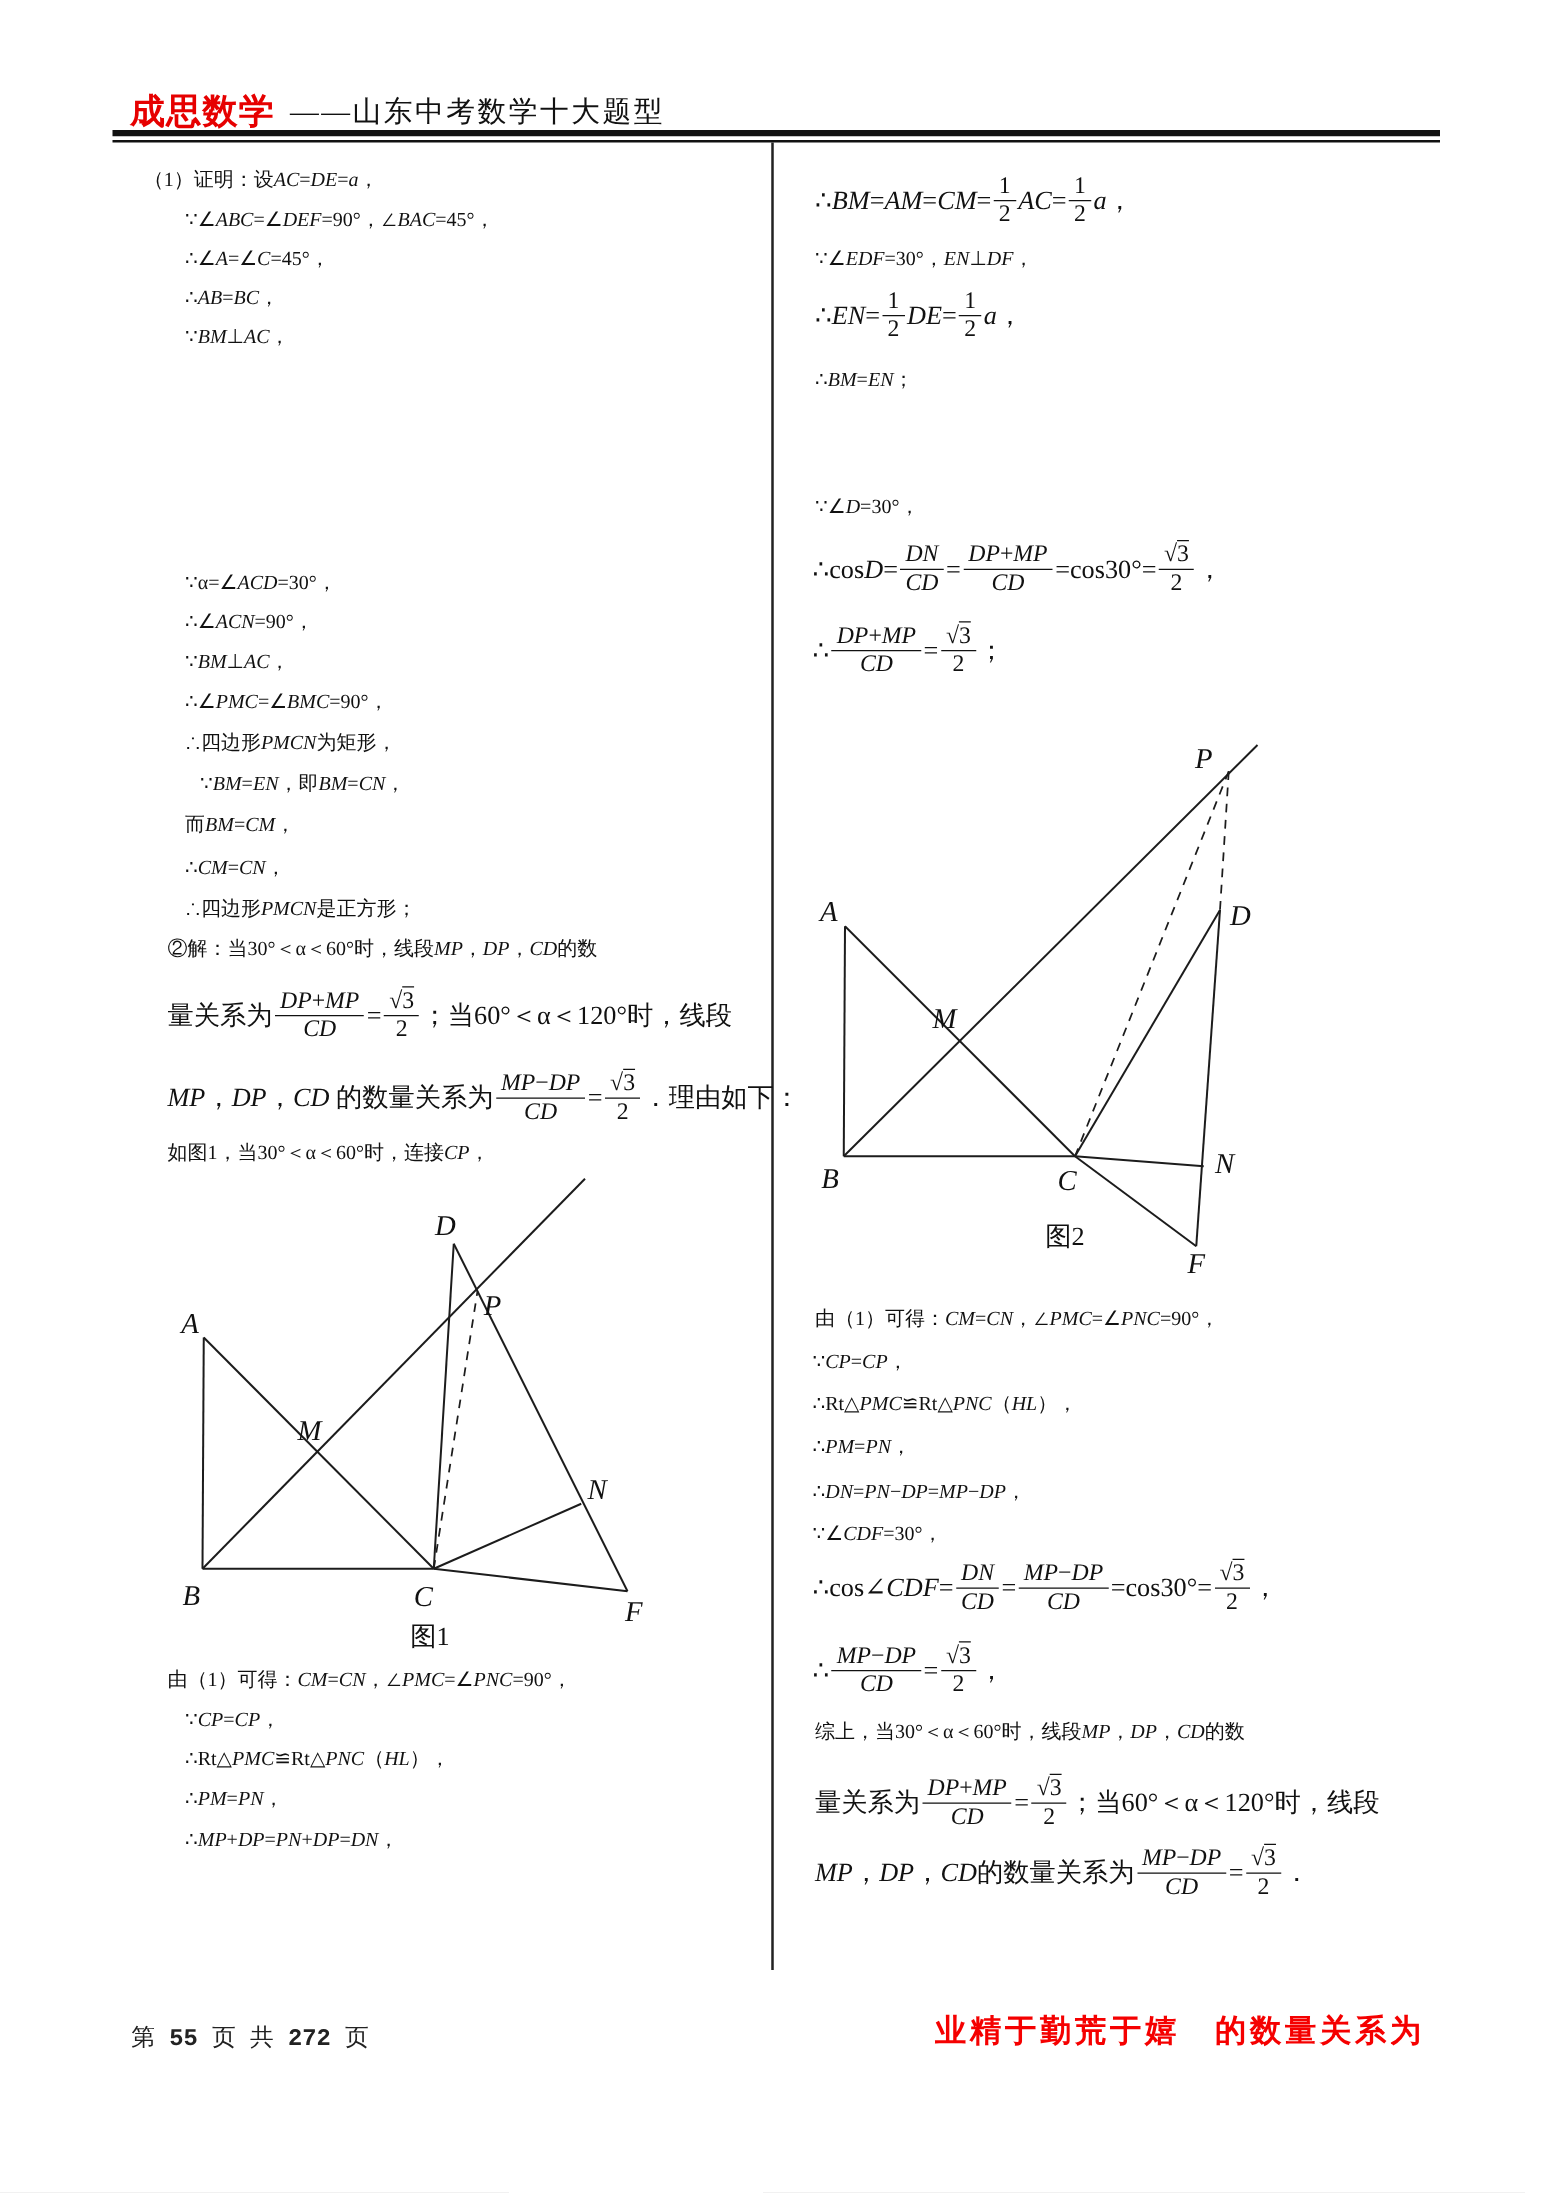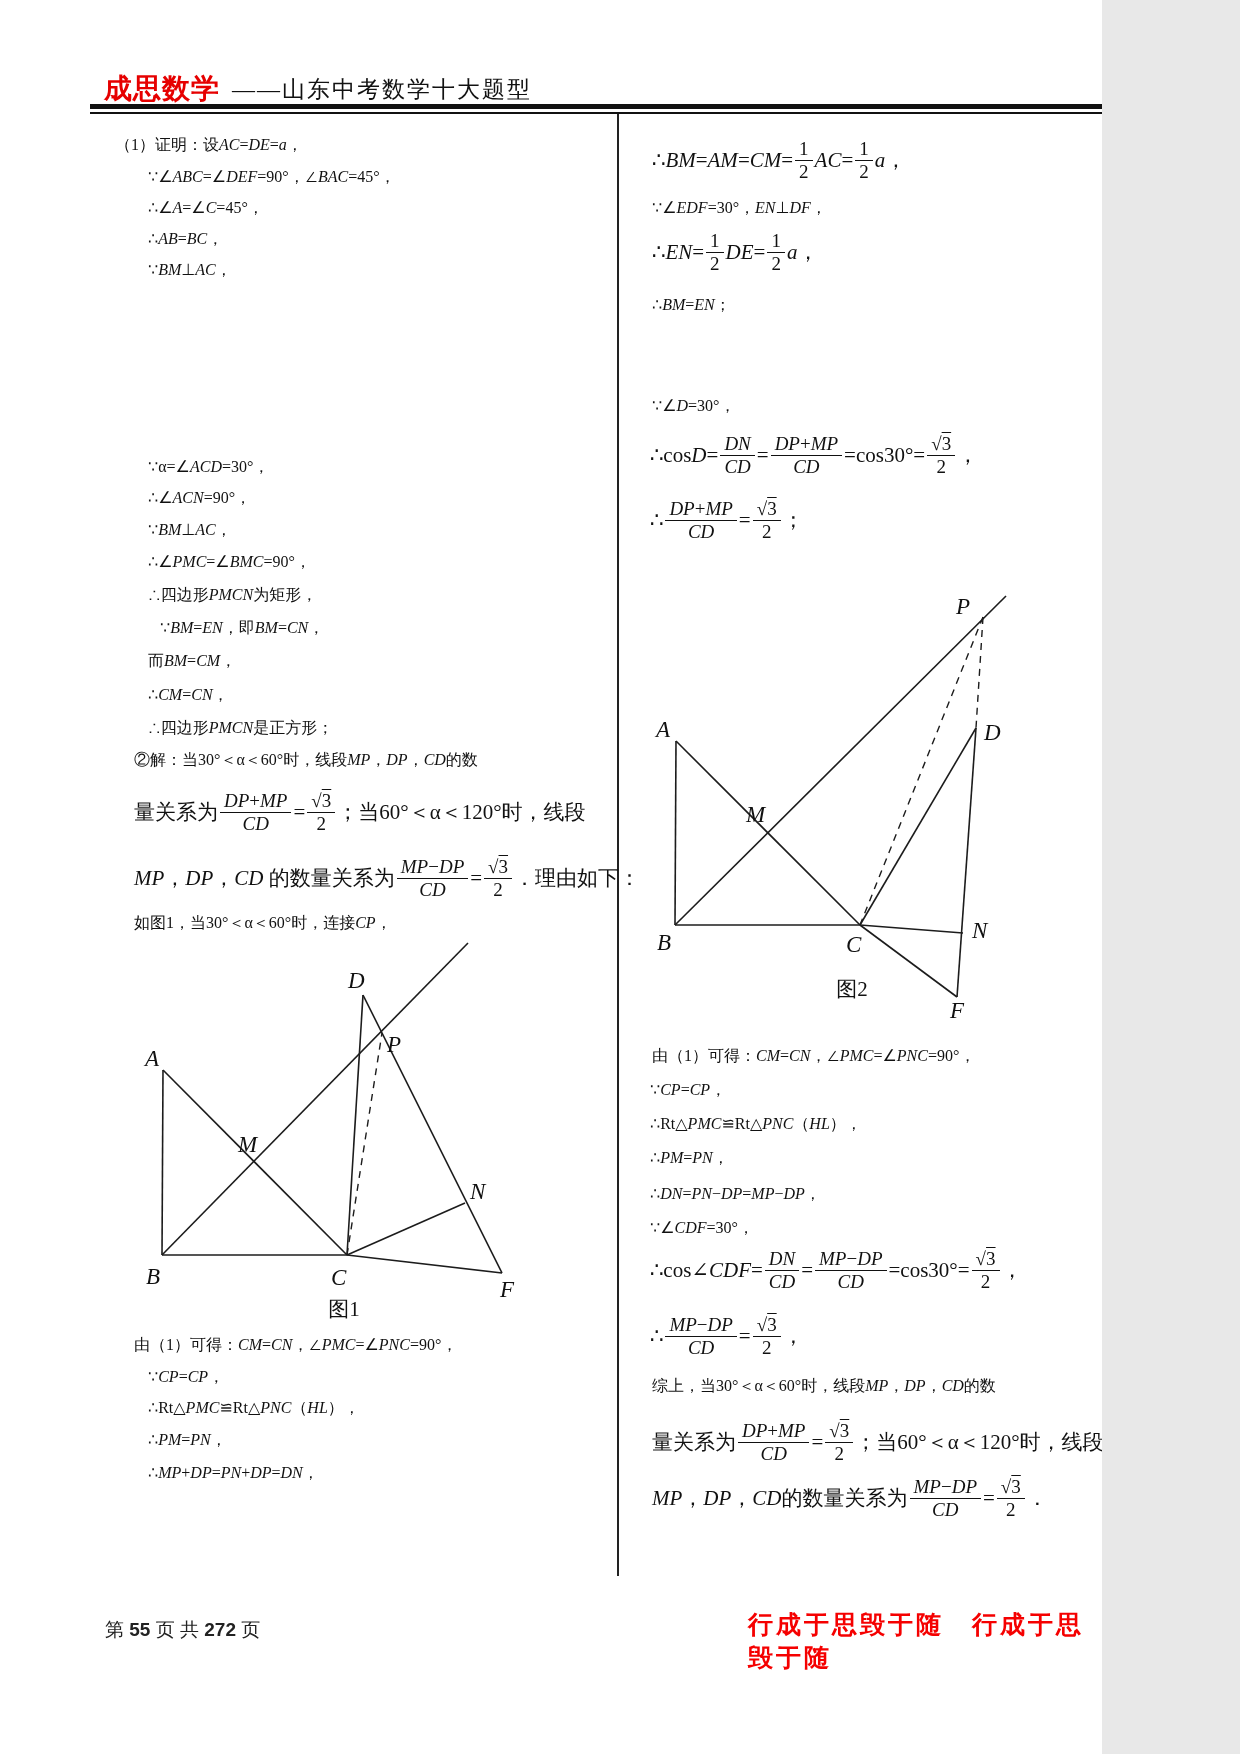--- a/index.html
+++ b/index.html
@@ -1,16 +1,16 @@
 <!DOCTYPE html>
 <html><head>
 <meta charset="utf-8">
 <style>
   html,body{margin:0;padding:0;background:#e8e8e8;}
-  #page{position:relative;width:1102px;height:1754px;background:#ffffff;overflow:hidden;
+  #page{position:relative;width:1240px;height:1754px;background:#ffffff;overflow:hidden;
         font-family:"Liberation Serif","DejaVu Serif","DejaVu Sans",serif;color:#111;}
   
   .hdr-brand{position:absolute;left:104px;top:70px;font-size:28px;font-weight:bold;color:#e60000;
              font-family:"Liberation Sans","DejaVu Sans",sans-serif;letter-spacing:1px;}
   .hdr-sub{position:absolute;left:232px;top:74px;font-size:23px;font-weight:normal;color:#111;letter-spacing:2px;}
   .rule-thick{position:absolute;left:90px;top:104px;width:1062px;height:5px;background:#111;}
   .rule-thin{position:absolute;left:90px;top:112px;width:1062px;height:2px;background:#111;}
   .col-divider{position:absolute;left:617px;top:114px;width:2px;height:1462px;background:#222;}
   
   .line{position:absolute;white-space:nowrap;font-size:16px;line-height:26px;font-family:Liberation Serif, serif;}
@@ -23,21 +23,21 @@
   .frac .den{padding:0 4px;display:block;}
   .ovl{text-decoration:overline;}
   
   svg.fig{position:absolute;}
   svg.fig line{stroke:#1c1c1c;stroke-width:1.6;}
   svg.fig line.dash{stroke-dasharray:7 6;stroke-width:1.4;}
   svg.fig text{font-family:"Liberation Serif","DejaVu Serif",serif;font-size:23px;font-style:italic;fill:#111;}
   svg.fig text.cap{font-style:normal;font-size:21px;text-anchor:middle;}
   
   .foot-page{position:absolute;left:105px;top:1617px;font-size:19px;color:#222;
-             font-family:Liberation Sans, sans-serif;}
+             font-family:Liberation Mono, monospace;}
   .foot-page b{font-weight:bold;}
   .foot-slogan{position:absolute;left:748px;top:1608px;font-size:25px;font-weight:bold;color:#f50000;
                letter-spacing:3px;font-family:"Liberation Sans","DejaVu Sans",sans-serif;}
 </style>
 </head>
 <body>
 
 <div id="page">
 
   <div class="hdr-brand">成思数学</div>
@@ -266,15 +266,15 @@
     <span class="frac">
         <span class="num"><span class="rad">√</span><span class="ovl">3</span></span>
         <span class="den">2</span>
       </span>
     <span>．</span>
   </div>
 
   <div class="foot-page">
     <span>第 </span><b>55</b><span> 页 共 </span><b>272</b><span> 页</span>
   </div>
-  <div class="foot-slogan">行成于思毁于随　行成于思毁于随</div>
+  <div class="foot-slogan">业精于勤荒于嬉　的数量关系为</div>
 
 </div>
 
 </body></html>

